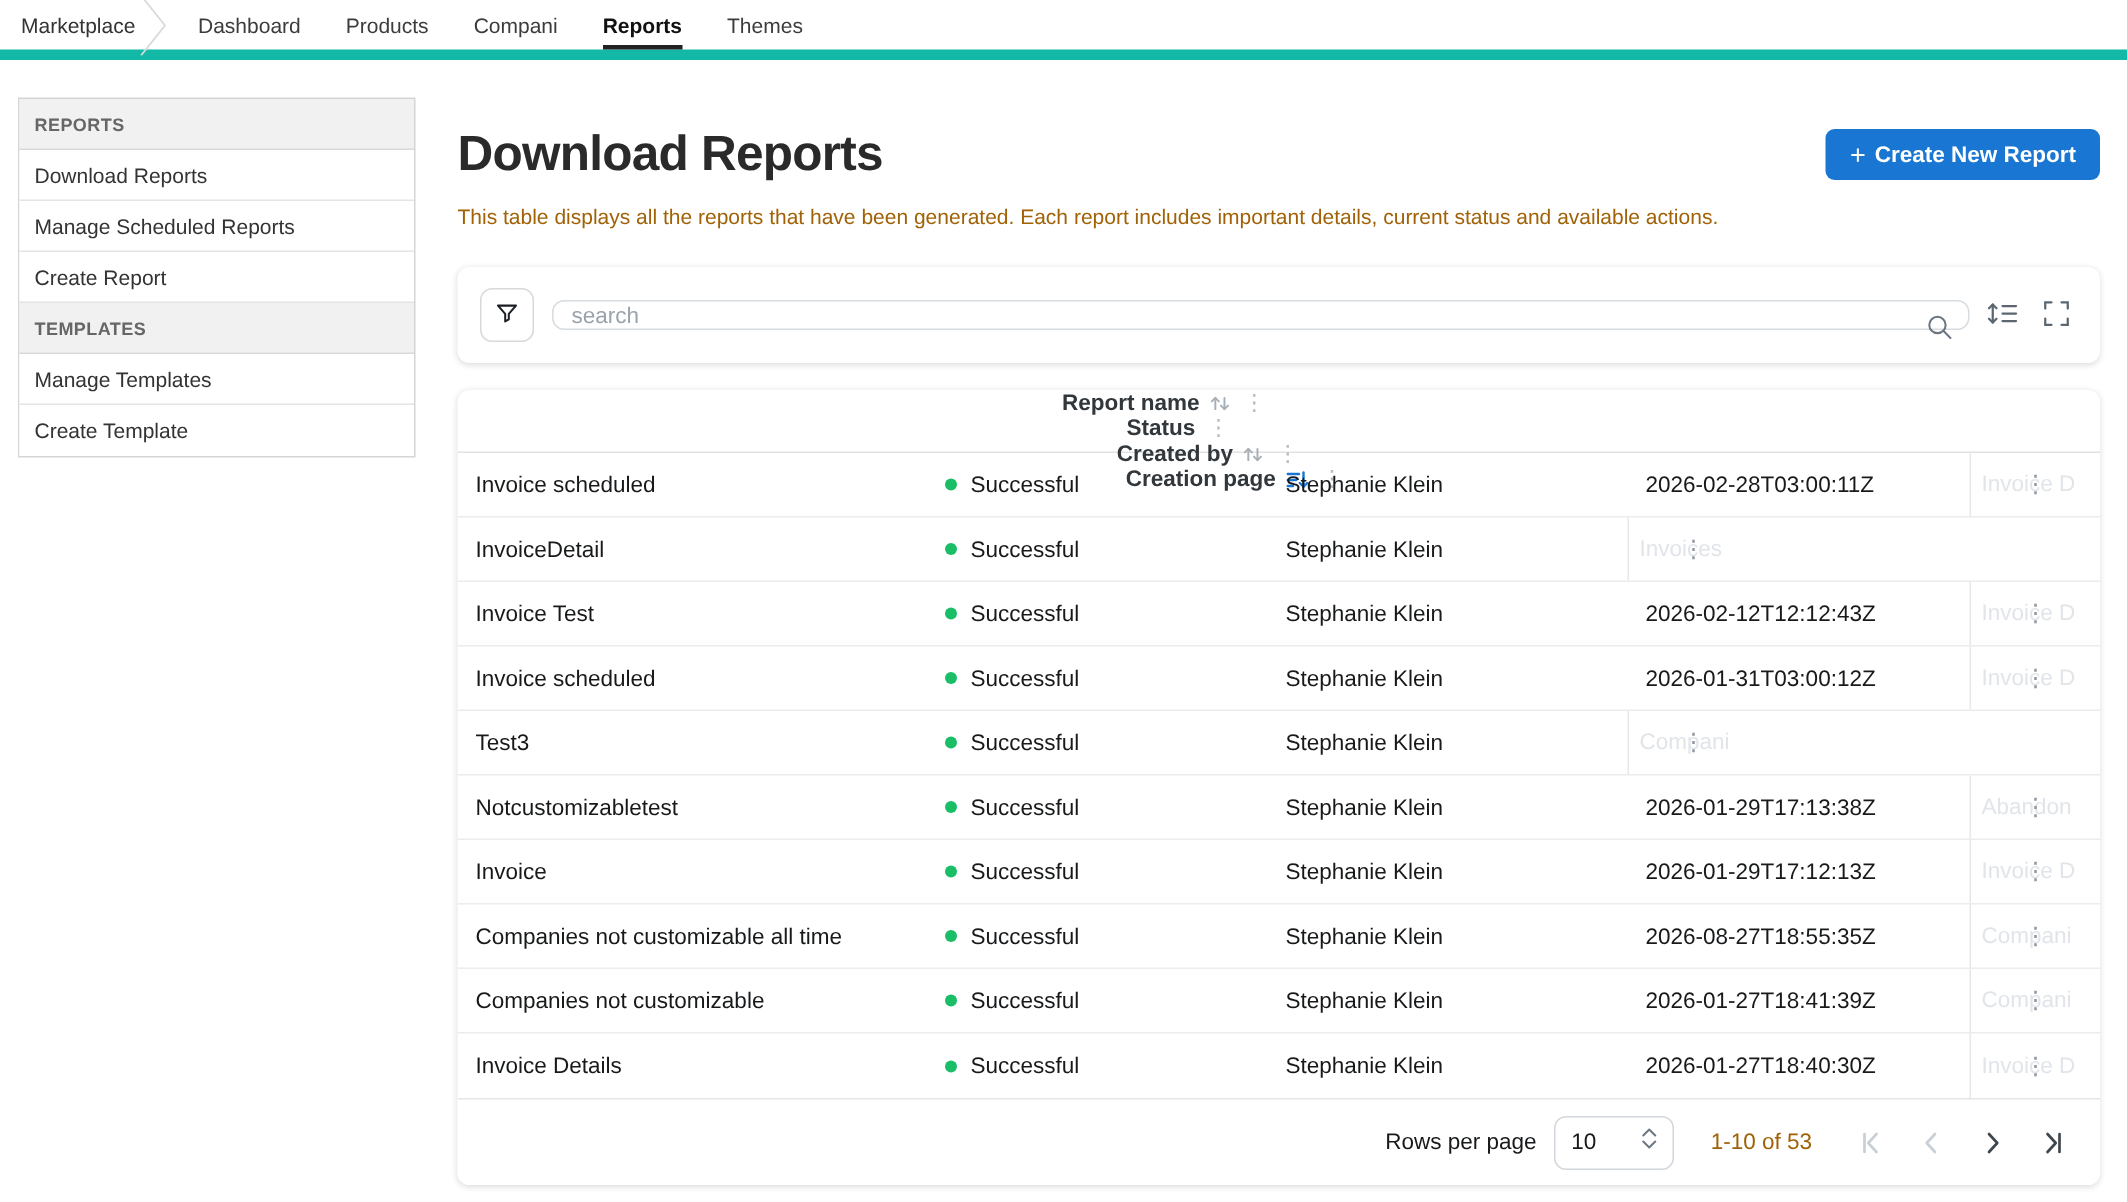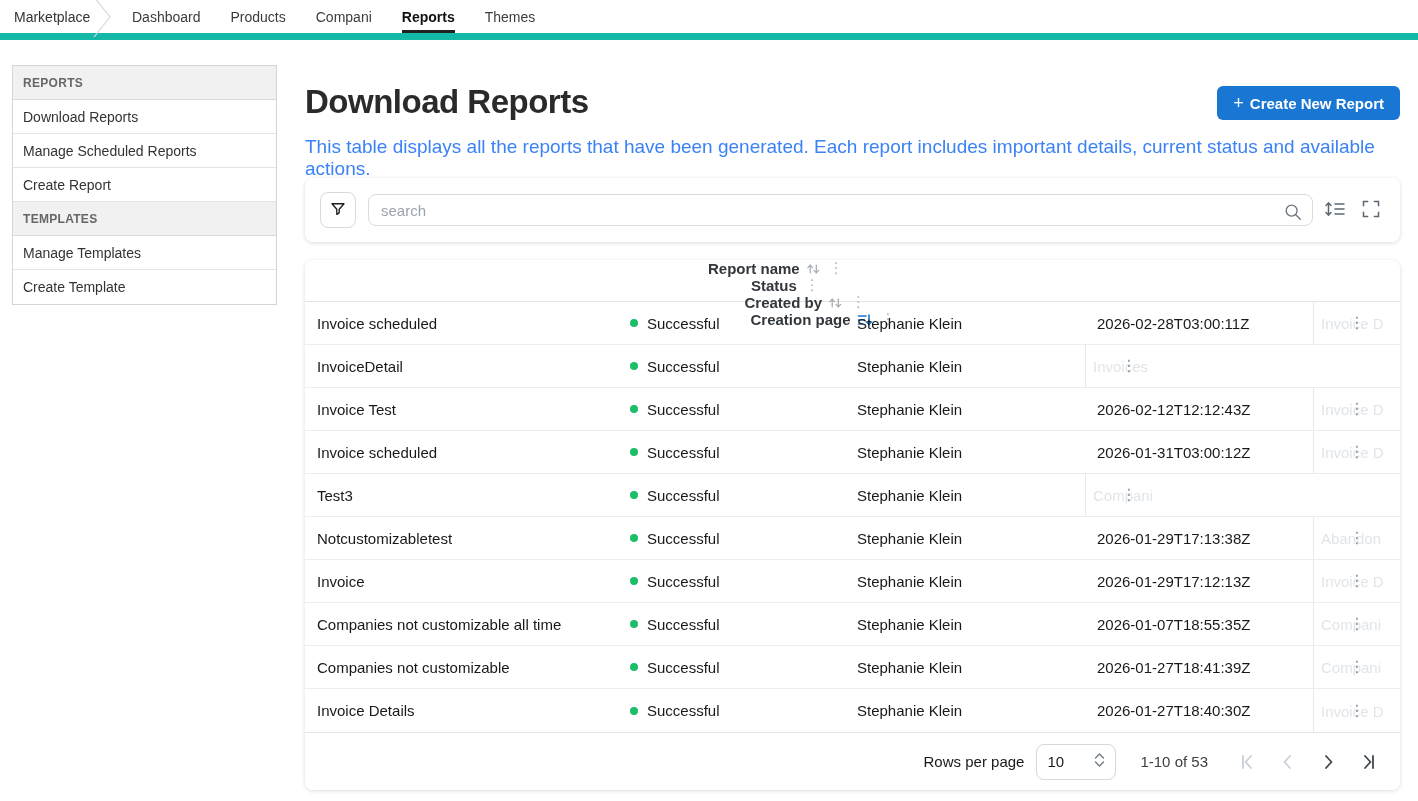--- a/index.html
+++ b/index.html
@@ -18,27 +18,27 @@
   .sidebar { position:absolute; left:12px; top:65px; width:265px; background:#fff; border:1px solid #d5d5d5; }
   .side-header { height:34px; background:#f1f1f1; display:flex; align-items:center; padding-left:10px; font-size:12px; font-weight:bold; color:#666; letter-spacing:.3px; border-bottom:1px solid #d9d9d9; }
   .side-item { height:34px; display:flex; align-items:center; padding-left:10px; font-size:14px; color:#333; border-bottom:1px solid #e4e4e4; cursor:pointer; background:#fff; }
   .sidebar > .side-item:last-child { border-bottom:none; }
 
   
   .main { position:absolute; left:305px; top:65px; width:1095px; height:730px; }
   .page-title { position:absolute; left:0; top:18px; font-size:33px; font-weight:800; color:#2a2a2a; letter-spacing:-.5px; }
   .create-btn { position:absolute; right:0; top:21px; height:34px; padding:0 16px; background:#1976d2; border:none; border-radius:6px; color:#fff; font-size:15px; font-weight:bold; display:flex; align-items:center; gap:6px; cursor:pointer; font-family:"Liberation Sans", sans-serif; }
   .create-btn .plus { font-size:18px; font-weight:normal; line-height:1; }
-  .page-desc { position:absolute; left:0; top:71px; font-size:19px; color:#3b82f6; }
+  .page-desc { position:absolute; left:0; top:71px; font-size:14px; color:#a16207; }
 
   
   .toolbar-card { position:absolute; left:0; top:113px; width:1095px; height:64px; background:#fff; border-radius:8px; box-shadow:0 1px 4px rgba(0,0,0,.14); display:flex; align-items:center; padding:0 15px; }
   .filter-btn { width:36px; height:36px; border:1px solid #d9d9d9; border-radius:8px; background:#fff; display:flex; align-items:center; justify-content:center; cursor:pointer; flex:none; }
   .search-wrap { position:relative; flex:1; margin-left:12px; }
-  .search-input { width:100%; height:32px; border:1px solid #d7dce1; border-radius:8px; padding:0 36px 0 12px; font-size:15px; color:#7f1d1d; font-family:"Liberation Sans", sans-serif; outline:none; }
+  .search-input { width:100%; height:20px; border:1px solid #d7dce1; border-radius:8px; padding:0 36px 0 12px; font-size:15px; color:#7f1d1d; font-family:"Liberation Sans", sans-serif; outline:none; }
   .search-input::placeholder { color:#9aa3ad; }
   .search-icon { position:absolute; right:10px; top:8px; }
   .tool-icon-btn { width:28px; height:28px; border:none; background:transparent; display:flex; align-items:center; justify-content:center; cursor:pointer; margin-left:8px; flex:none; }
   .tool-icon-btn:first-of-type { margin-left:14px; }
 
   
   .table-card { position:absolute; left:0; top:195px; width:1095px; height:530px; background:#fff; border-radius:8px; box-shadow:0 1px 4px rgba(0,0,0,.14); overflow:hidden; }
   .thead { display:flex; height:42px; align-items:center; border-bottom:1px solid #e2e2e2;flex-direction:column; }
   .th { display:flex; align-items:center; gap:6px; padding-left:12px; font-size:15px; font-weight:bold; color:#32373c; height:100%; }
   .trow { display:flex; height:43px; align-items:center; border-bottom:1px solid #ececec; }
@@ -50,21 +50,21 @@
   .kebab { color:#b4bbc2; font-size:15px; letter-spacing:0; cursor:pointer; line-height:1; padding:0 2px; background:none; border:none; font-family:"DejaVu Sans", sans-serif; }
   .row-kebab { position:absolute; left:50%; top:50%; transform:translate(-50%,-50%); color:#8f98a1; font-size:16px; }
   .overflow-text { position:absolute; left:7px; top:50%; transform:translateY(-50%); font-size:15px; color:#e1e5e9; white-space:nowrap; overflow:hidden; width:80px; }
   .sort-neutral, .sort-active { display:flex; align-items:center; }
 
   
   .tfoot { position:absolute; left:0; bottom:0; width:100%; height:58px; border-top:1px solid #e6e6e6; display:flex; align-items:center; justify-content:flex-end; padding-right:20px; background:#fff; }
   .rpp-label { font-size:15px; color:#17191b; }
   .rpp-select { width:80px; height:36px; border:1px solid #d2d8dd; border-radius:8px; margin-left:12px; display:flex; align-items:center; justify-content:space-between; padding:0 10px; cursor:pointer; background:#fff; }
   .rpp-value { font-size:15px; color:#17191b; }
-  .range-label { font-size:15px; color:#404040; margin-left:24px; }
+  .range-label { font-size:15px; color:#a16207; margin-left:24px; }
   .pager { display:flex; align-items:center; gap:16px; margin-left:28px; }
   .pg-btn { width:24px; height:24px; border:none; background:transparent; display:flex; align-items:center; justify-content:center; cursor:pointer; padding:0; }
   .pg-btn.disabled { cursor:default; }
 </style>
 </head>
 <body>
 
 <div class="page">
 
   <div class="topnav">
@@ -278,21 +278,21 @@
       <button class="kebab row-kebab">⋮</button>
     </div>
   </div>
           <div class="trow">
     <div class="td c0">Companies not customizable all time</div>
     <div class="td c1">
       <span class="dot" style="background: rgb(26, 190, 102);"></span>
       <span>Successful</span>
     </div>
     <div class="td c2">Stephanie Klein</div>
-    <div class="td c3">2026-01-07T18:55:35Z</div>
+    <div class="td c3">2026-08-27T18:55:35Z</div>
     <div class="td c4">
       <span class="overflow-text">Compani</span>
       <button class="kebab row-kebab">⋮</button>
     </div>
   </div>
           <div class="trow">
     <div class="td c0">Companies not customizable</div>
     <div class="td c1">
       <span class="dot" style="background: rgb(26, 190, 102);"></span>
       <span>Successful</span>

